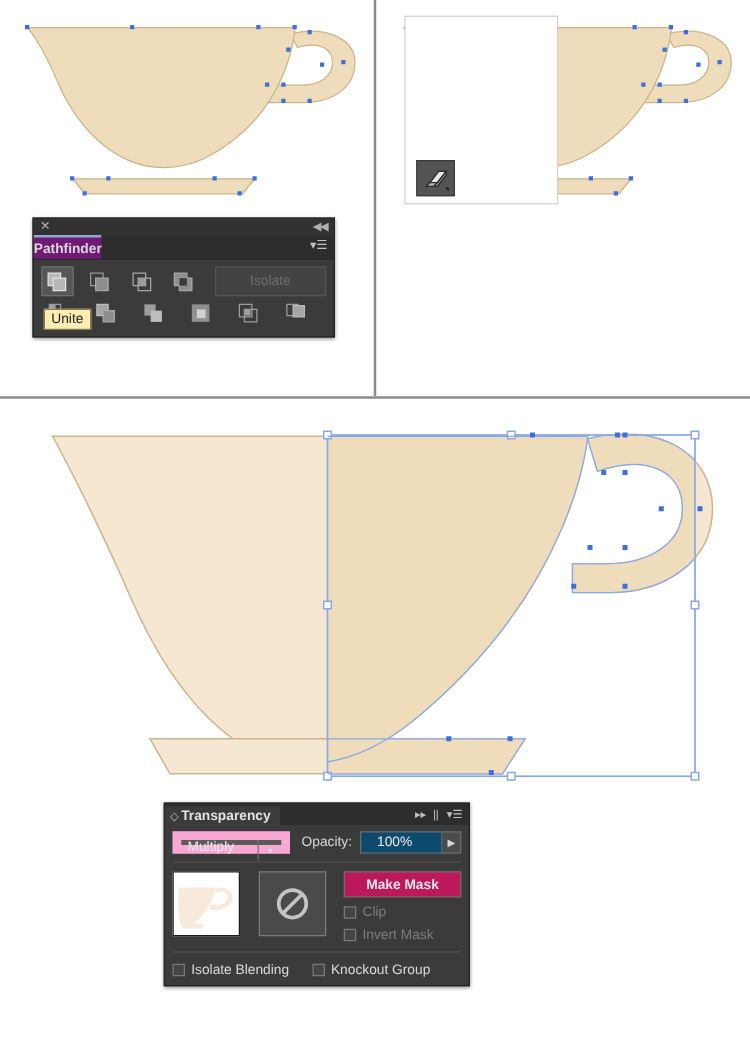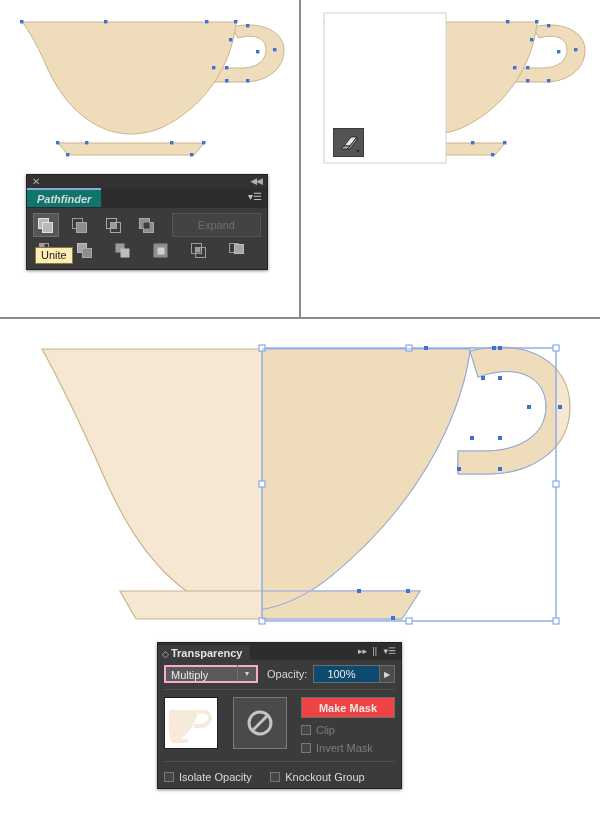--- a/index.html
+++ b/index.html
@@ -14,23 +14,23 @@
   .art svg{display:block;}
 
   
   .panel{position:absolute;background:#3b3b3b;border:1px solid #232323;
          box-shadow:0 1px 3px rgba(0,0,0,.45);}
   .panel-topbar{height:13px;background:#323232;position:relative;}
   .panel-topbar .close-x{position:absolute;left:5px;top:1px;color:#b0b0b0;font-size:10px;line-height:11px;}
   .panel-topbar .collapse{position:absolute;right:5px;top:1px;color:#b0b0b0;font-size:9px;line-height:11px;letter-spacing:-1px;}
 
   .tabrow{height:19px;background:#2d2d2d;position:relative;border-bottom:1px solid #2a2a2a;}
-  .tab{display:inline-block;height:19px;line-height:19px;padding:0 10px;background:#0f766e;
+  .tab{display:inline-block;height:19px;line-height:19px;padding:0 0;background:#701a75;
        color:#d8d8d8;font-size:11px;font-weight:bold;border-top:2px solid #8aa9d6;
-       box-sizing:border-box;font-style:italic;}
+       box-sizing:border-box;}
   .tabrow .menu-ico{position:absolute;right:5px;top:3px;color:#c2c2c2;font-size:10px;line-height:12px;}
 
   .panel-body{padding:5px 6px 6px 6px;}
   .sect-label{color:#cfcfcf;font-size:11px;margin:1px 0 4px 1px;}
 
   .btn-row{display:flex;align-items:center;}
   .pf-btn{width:28px;height:24px;margin-right:8px;display:flex;align-items:center;justify-content:center;
           background:transparent;border:1px solid transparent;box-sizing:border-box;}
   .pf-btn.active{background:#565656;border:1px solid #6e6e6e;}
   .expand-btn{margin-left:4px;width:96px;height:22px;border:1px solid #555;background:#434343;
@@ -42,39 +42,39 @@
            font-size:11px;padding:1px 5px 2px 5px;white-space:nowrap;}
 
   
   .tp-tabrow{height:17px;background:#2d2d2d;position:relative;}
   .tp-tab{display:inline-block;height:17px;line-height:17px;padding:0 8px 0 4px;background:#3b3b3b;
           color:#e2e2e2;font-size:11px;font-weight:bold;box-sizing:border-box;}
   .tp-tab .carets{color:#bdbdbd;font-weight:normal;margin-right:2px;font-size:9px;}
   .tp-tabrow .r-ico{position:absolute;top:2px;color:#c2c2c2;font-size:9px;line-height:12px;}
 
   .row1{display:flex;align-items:center;padding:5px 6px 6px 6px;}
-  .select{width:100px;height:18px;background:#5a5a5a;border:2px solid #f9a8d4;display:flex;
-          align-items:flex-end;box-sizing:border-box;}
+  .select{width:100px;height:18px;background:#5a5a5a;border:7px solid #f9a8d4;display:flex;
+          align-items:flex-start;box-sizing:border-box;}
   .select .txt{flex:1;color:#e9e9e9;font-size:11px;padding-left:5px;}
   .select .arrow{width:18px;height:16px;display:flex;align-items:center;justify-content:center;
                  color:#d9d9d9;font-size:8px;border-left:1px solid #707070;}
   .op-label{color:#d8d8d8;font-size:11px;margin:0 6px 0 9px;}
   .op-field{width:70px;height:18px;background:#0c4a6e;border:1px solid #6b6b6b;color:#ececec;
             font-size:11px;line-height:17px;padding-left:13px;box-sizing:border-box;}
   .op-step{width:16px;height:18px;background:#4c4c4c;border:1px solid #6b6b6b;border-left:none;
            display:flex;align-items:center;justify-content:center;color:#d9d9d9;font-size:8px;box-sizing:border-box;}
 
   .sep{height:1px;background:#4e4e4e;margin:0 6px;}
 
   .row2{display:flex;padding:7px 6px 7px 6px;}
   .thumb{width:55px;height:50px;background:#ffffff;border:1px solid #1e1e1e;overflow:hidden;position:relative;}
   .maskbox{width:55px;height:50px;margin-left:15px;border:1px solid #7a7a7a;background:#4a4a4a;
            display:flex;align-items:center;justify-content:center;}
   .mm-col{margin-left:14px;}
-  .mm-btn{width:92px;height:19px;background:#ef4444;border:1px solid #6d6d6d;color:#e6e6e6;
+  .mm-btn{width:92px;height:19px;background:#be185d;border:1px solid #6d6d6d;color:#e6e6e6;
           font-size:11px;font-weight:bold;display:flex;align-items:center;justify-content:center;}
   .chk-row{display:flex;align-items:center;margin-top:6px;}
   .chk{width:10px;height:10px;border:1px solid #787878;background:#454545;box-sizing:border-box;}
   .chk-lbl{font-size:11px;margin-left:5px;}
   .dim{color:#7d7d7d;}
   .lit{color:#dadada;}
   .row3{padding:6px 6px 2px 6px;}
   .row4{padding:2px 6px 6px 6px;}
   .inline{display:inline-flex;align-items:center;margin-right:14px;}
 </style>
@@ -187,21 +187,21 @@
           <rect x="5.5" y="5.5" width="6" height="6" fill="#9a9a9a"></rect>
         </svg>
       </div>
       <div class="pf-btn">
         <svg width="17" height="17" viewBox="0 0 17 17">
           <rect x="1.5" y="1.5" width="10" height="10" fill="#8d8d8d" stroke="#a8a8a8"></rect>
           <rect x="5.5" y="5.5" width="10" height="10" fill="#8d8d8d" stroke="#a8a8a8"></rect>
           <rect x="5.5" y="5.5" width="6" height="6" fill="#3b3b3b"></rect>
         </svg>
       </div>
-      <div class="expand-btn">Expand</div>
+      <div class="expand-btn">Isolate</div>
     </div>
 
 
     <div class="btn-row" style="margin-top:2px;">
       <div class="pf-btn2">
         <svg width="18" height="18" viewBox="0 0 18 18">
           <rect x="1.5" y="1.5" width="9" height="9" fill="none" stroke="#9d9d9d"></rect>
           <rect x="6.5" y="6.5" width="9" height="9" fill="none" stroke="#9d9d9d"></rect>
           <rect x="1.5" y="1.5" width="5" height="5" fill="#9d9d9d"></rect>
           <rect x="10.5" y="10.5" width="5" height="5" fill="#9d9d9d"></rect>
@@ -293,21 +293,21 @@
     <rect x="498" y="117" width="4" height="4"></rect>
     <rect x="457" y="148" width="4" height="4"></rect>
     <rect x="498" y="148" width="4" height="4"></rect>
     <rect x="357" y="270" width="4" height="4"></rect>
     <rect x="406" y="270" width="4" height="4"></rect>
     <rect x="391" y="297" width="4" height="4"></rect>
   </g>
 </svg>
 </div>
 
-<div class="panel" style="left:157px;top:642px;width:243px;">
+<div class="panel" style="left:131px;top:642px;width:243px;">
   <div class="tp-tabrow">
     <span class="tp-tab">
       <span class="carets">◇</span><span>Transparency</span>
     </span>
     <span class="r-ico" style="right:34px;">▸▸</span>
     <span class="r-ico" style="right:24px;">||</span>
     <span class="r-ico" style="right:5px;">▾☰</span>
   </div>
 
   <div class="row1">
@@ -347,20 +347,20 @@
         <span class="chk-lbl dim">Invert Mask</span>
       </div>
     </div>
   </div>
 
   <div class="sep"></div>
 
   <div class="row3">
     <span class="inline">
       <span class="chk"></span>
-      <span class="chk-lbl lit">Isolate Opacity</span>
+      <span class="chk-lbl lit">Isolate Blending</span>
     </span>
     <span class="inline">
       <span class="chk"></span>
       <span class="chk-lbl lit">Knockout Group</span>
     </span>
   </div>
 </div>
 
 </body></html>

